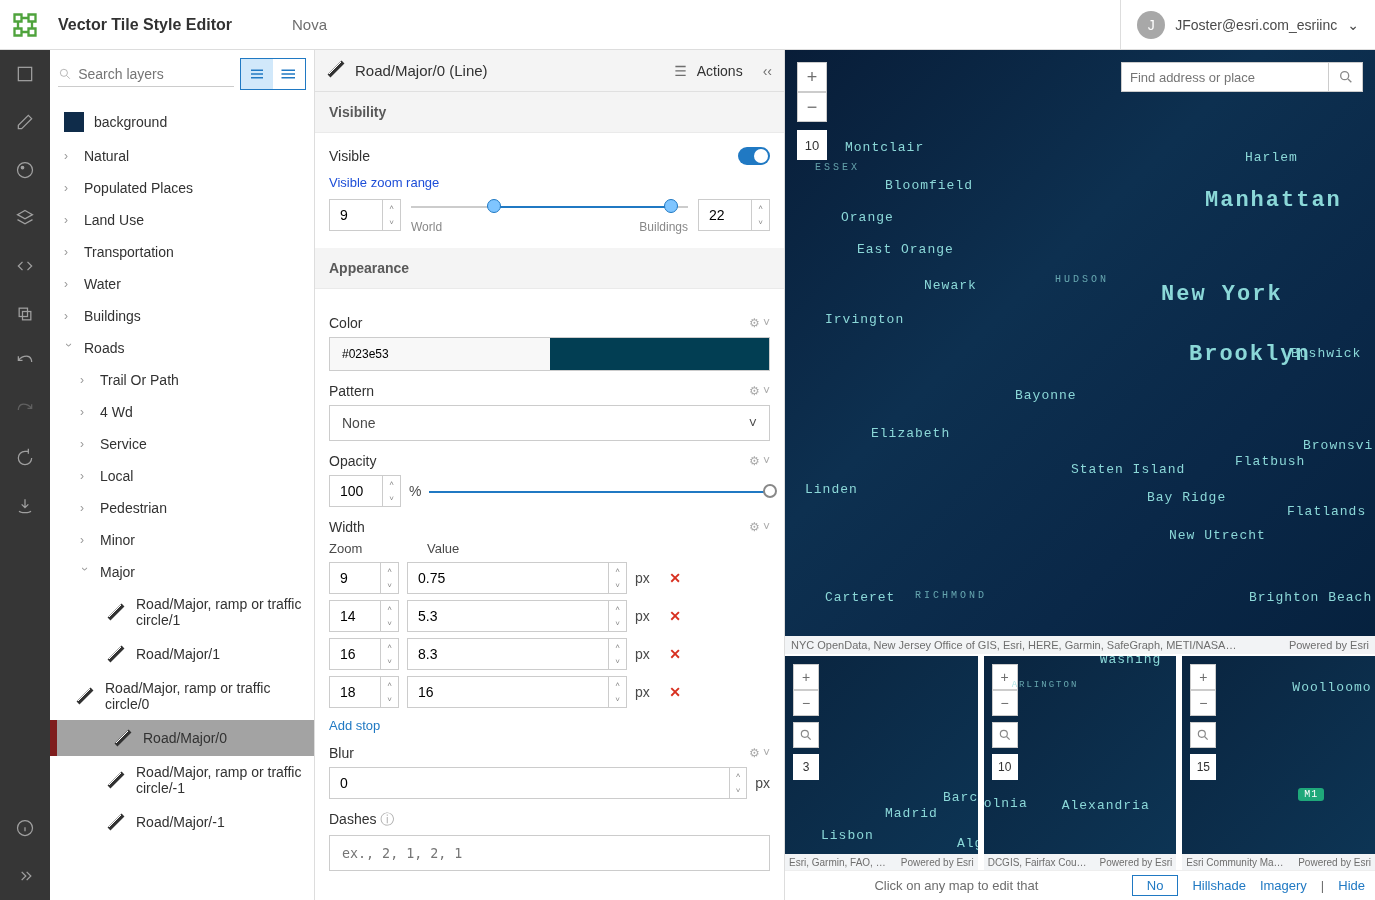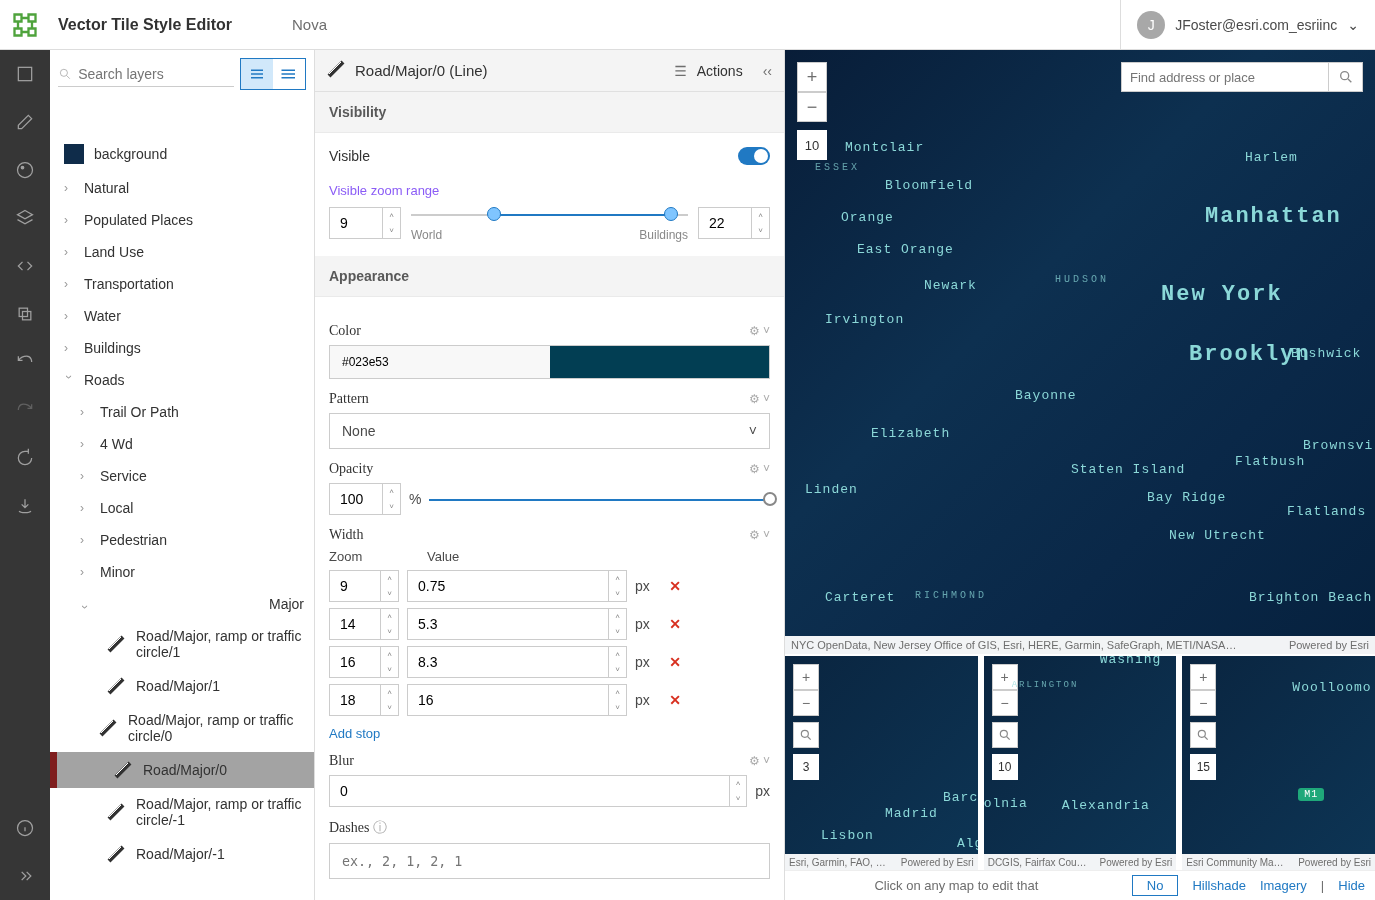--- a/index.html
+++ b/index.html
@@ -11,21 +11,21 @@
 .app-title { font-size: 16px; font-weight: 600; margin-left: 8px; }
 .style-name { margin-left: 60px; color: #6e6e6e; font-size: 15px; }
 .spacer { flex: 1; }
 .user { display: flex; align-items: center; border-left: 1px solid #ddd; height: 100%; padding: 0 16px; gap: 10px; color: #4a4a4a; }
 .avatar { width: 28px; height: 28px; border-radius: 50%; background: #a8a8a8; color: #fff; display: flex; align-items: center; justify-content: center; font-size: 14px; }
 .main { flex: 1; display: flex; overflow: hidden; }
 .rail { width: 50px; background: #363636; display: flex; flex-direction: column; }
 .rail-item { height: 48px; display: flex; align-items: center; justify-content: center; color: #a0a0a0; cursor: pointer; }
 .rail-item svg { width: 20px; height: 20px; stroke: currentColor; fill: none; stroke-width: 1.5; }
 .rail-gap { flex: 1; }
-.layers-panel { width: 265px; border-right: 1px solid #ddd; display: flex; flex-direction: column; background: #fff; overflow-y: auto; gap: 32px; }
+.layers-panel { width: 265px; border-right: 1px solid #ddd; display: flex; flex-direction: column; background: #fff; overflow-y: auto; }
 .search-row { display: flex; align-items: center; padding: 8px 8px; gap: 6px; }
 .search-box { flex: 1; display: flex; align-items: center; border-bottom: 1px solid #ccc; padding: 4px 0; color: #888; }
 .search-box svg { width: 16px; height: 16px; stroke: #888; fill: none; margin-right: 6px; }
 .search-box input { border: none; outline: none; width: 100%; font-size: 14px; }
 .view-toggles { display: flex; border: 1px solid #2079c3; }
 .view-toggles .vt { width: 32px; height: 30px; display: flex; align-items: center; justify-content: center; cursor: pointer; }
 .view-toggles .vt.active { background: #d1e8fa; }
 .view-toggles svg { width: 18px; height: 14px; stroke: #2079c3; fill: none; }
 .layer-list { padding: 6px 0; font-size: 14px; }
 .layer-item { display: flex; align-items: center; padding: 8px 10px 8px 14px; cursor: pointer; gap: 10px; }
@@ -38,35 +38,35 @@
 .editor-panel { width: 470px; border-right: 1px solid #ddd; display: flex; flex-direction: column; background: #fff; overflow-y: auto; }
 .editor-header { display: flex; align-items: center; padding: 10px 12px; background: #f4f4f4; border-bottom: 1px solid #e0e0e0; gap: 10px; }
 .editor-header .ltitle { flex: 1; font-size: 15px; color: #323232; }
 .hamb { color: #6e6e6e; }
 .section-head { padding: 12px 14px; font-weight: 600; color: #595959; background: #f4f4f4; border-bottom: 1px solid #eaeaea; }
 .section-body { padding: 14px; }
 .row { display: flex; align-items: center; margin-bottom: 6px; }
 .row-label { flex: 1; color: #323232; }
 .toggle { width: 32px; height: 18px; background: #2079c3; border-radius: 10px; position: relative; }
 .toggle::after { content: ''; position: absolute; right: 2px; top: 2px; width: 14px; height: 14px; background: #fff; border-radius: 50%; }
-.sublabel { color: #8b5cf6; font-size: 13px; margin-top: 18px; margin-bottom: 6px; }
+.sublabel { color: #1d4ed8; font-size: 13px; margin-top: 10px; margin-bottom: 6px; }
 .zoom-range { display: flex; align-items: center; gap: 10px; }
 .num-spin { display: flex; border: 1px solid #ccc; height: 32px; }
 .num-spin input { width: 52px; border: none; text-align: left; padding: 0 10px; font-size: 14px; outline: none; }
 .num-spin .spbtns { display: flex; flex-direction: column; border-left: 1px solid #ccc; width: 18px; }
 .num-spin .spbtns span { flex: 1; display: flex; align-items: center; justify-content: center; font-size: 8px; color: #888; cursor: pointer; }
 .slider-wrap { flex: 1; position: relative; height: 20px; }
 .slider-track { position: absolute; top: 50%; left: 0; right: 0; height: 2px; background: #ccc; }
 .slider-fill { position: absolute; top: 50%; left: 30%; right: 6%; height: 2px; background: #2079c3; }
 .slider-thumb { position: absolute; top: 50%; width: 14px; height: 14px; border-radius: 50%; background: #7fc5ff; border: 1px solid #2079c3; transform: translate(-50%, -50%); }
 .slider-labels { display: flex; justify-content: space-between; font-size: 12px; color: #888; margin-top: 4px; }
 .note { font-size: 12px; color: #2079c3; font-style: italic; margin-top: 10px; }
 .prop-row { margin-top: 12px; }
 .prop-head { display: flex; align-items: center; margin-bottom: 6px; }
-.prop-head .pname { flex: 1; color: #323232; font-family: Liberation Serif, serif; }
+.prop-head .pname { flex: 1; color: #323232; }
 .prop-head .gear { color: #aaa; font-size: 12px; }
 .color-row { display: flex; align-items: center; border: 1px solid #ccc; height: 34px; }
 .color-row input { flex: 0 0 220px; border: none; padding: 0 12px; font-size: 12px; background: #f8f8f8; height: 100%; outline: none; }
 .color-swatch-big { flex: 1; height: 100%; background: #023e53; }
 .select-like { border: 1px solid #ccc; height: 36px; display: flex; align-items: center; padding: 0 12px; color: #4a4a4a; justify-content: space-between; background: #fff; }
 .opacity-row { display: flex; align-items: center; gap: 8px; }
 .unit { color: #4a4a4a; }
 .slider2 { flex: 1; position: relative; height: 20px; }
 .slider2 .slider-track { background: #2079c3; height: 2px; }
 .slider2 .slider-thumb2 { position: absolute; right: 0; top: 50%; width: 14px; height: 14px; border-radius: 50%; background: #fff; border: 2px solid #888; transform: translate(50%, -50%); }
@@ -262,21 +262,21 @@
             <span class="layer-name">Local</span>
           </div>
           <div class="layer-item" style="padding-left: 30px;">
             <span class="chev">›</span>
             <span class="layer-name">Pedestrian</span>
           </div>
           <div class="layer-item" style="padding-left: 30px;">
             <span class="chev">›</span>
             <span class="layer-name">Minor</span>
           </div>
-          <div class="layer-item" style="padding-left: 30px; text-align: right;">
+          <div class="layer-item" style="padding-left: 30px;">
             <span class="chev open">›</span>
             <span class="layer-name">Major</span>
           </div>
           <div class="layer-item" style="padding-left: 56px;">
             <span class="layer-icon">
               <svg width="18" height="18" viewBox="0 0 18 18">
                 <path d="M2 16 L16 2" stroke="#323232" stroke-width="4"></path>
                 <path d="M2 14 L14 2" stroke="#fff" stroke-width="1"></path>
               </svg>
             </span>
@@ -284,21 +284,21 @@
           </div>
           <div class="layer-item" style="padding-left: 56px;">
             <span class="layer-icon">
               <svg width="18" height="18" viewBox="0 0 18 18">
                 <path d="M2 16 L16 2" stroke="#323232" stroke-width="4"></path>
                 <path d="M2 14 L14 2" stroke="#fff" stroke-width="1"></path>
               </svg>
             </span>
             <span class="layer-name">Road/Major/1</span>
           </div>
-          <div class="layer-item" style="padding-left: 48px;">
+          <div class="layer-item" style="padding-left: 25px;">
             <span class="layer-icon">
               <svg width="18" height="18" viewBox="0 0 18 18">
                 <path d="M2 16 L16 2" stroke="#323232" stroke-width="4"></path>
                 <path d="M2 14 L14 2" stroke="#fff" stroke-width="1"></path>
               </svg>
             </span>
             <span class="layer-name">Road/Major, ramp or traffic circle/0</span>
           </div>
           <div class="layer-item selected" style="padding-left: 56px;">
             <span class="layer-icon">
@@ -556,21 +556,21 @@
               </svg>
             </div>
         </div>
         <div id="map-labels">
             <span class="map-label" style="left: 60px; top: 90px;">Montclair</span>
             <span class="map-label" style="left: 100px; top: 128px;">Bloomfield</span>
             <span class="map-label" style="font-size: 10px; opacity: 0.7; letter-spacing: 3px; left: 30px; top: 112px;">ESSEX</span>
             <span class="map-label" style="left: 56px; top: 160px;">Orange</span>
             <span class="map-label" style="left: 72px; top: 192px;">East Orange</span>
             <span class="map-label" style="left: 460px; top: 100px;">Harlem</span>
-            <span class="map-label big" style="left: 420px; top: 154px;">Manhattan</span>
+            <span class="map-label big" style="left: 420px; top: 138px;">Manhattan</span>
             <span class="map-label" style="left: 139px; top: 228px;">Newark</span>
             <span class="map-label" style="left: 40px; top: 262px;">Irvington</span>
             <span class="map-label big" style="left: 376px; top: 232px;">New York</span>
             <span class="map-label" style="font-size: 10px; opacity: 0.7; letter-spacing: 3px; left: 270px; top: 224px;">HUDSON</span>
             <span class="map-label big" style="left: 404px; top: 292px;">Brooklyn</span>
             <span class="map-label" style="left: 506px; top: 296px;">Bushwick</span>
             <span class="map-label" style="left: 230px; top: 338px;">Bayonne</span>
             <span class="map-label" style="left: 86px; top: 376px;">Elizabeth</span>
             <span class="map-label" style="left: 518px; top: 388px;">Brownsville</span>
             <span class="map-label" style="left: 450px; top: 404px;">Flatbush</span>

